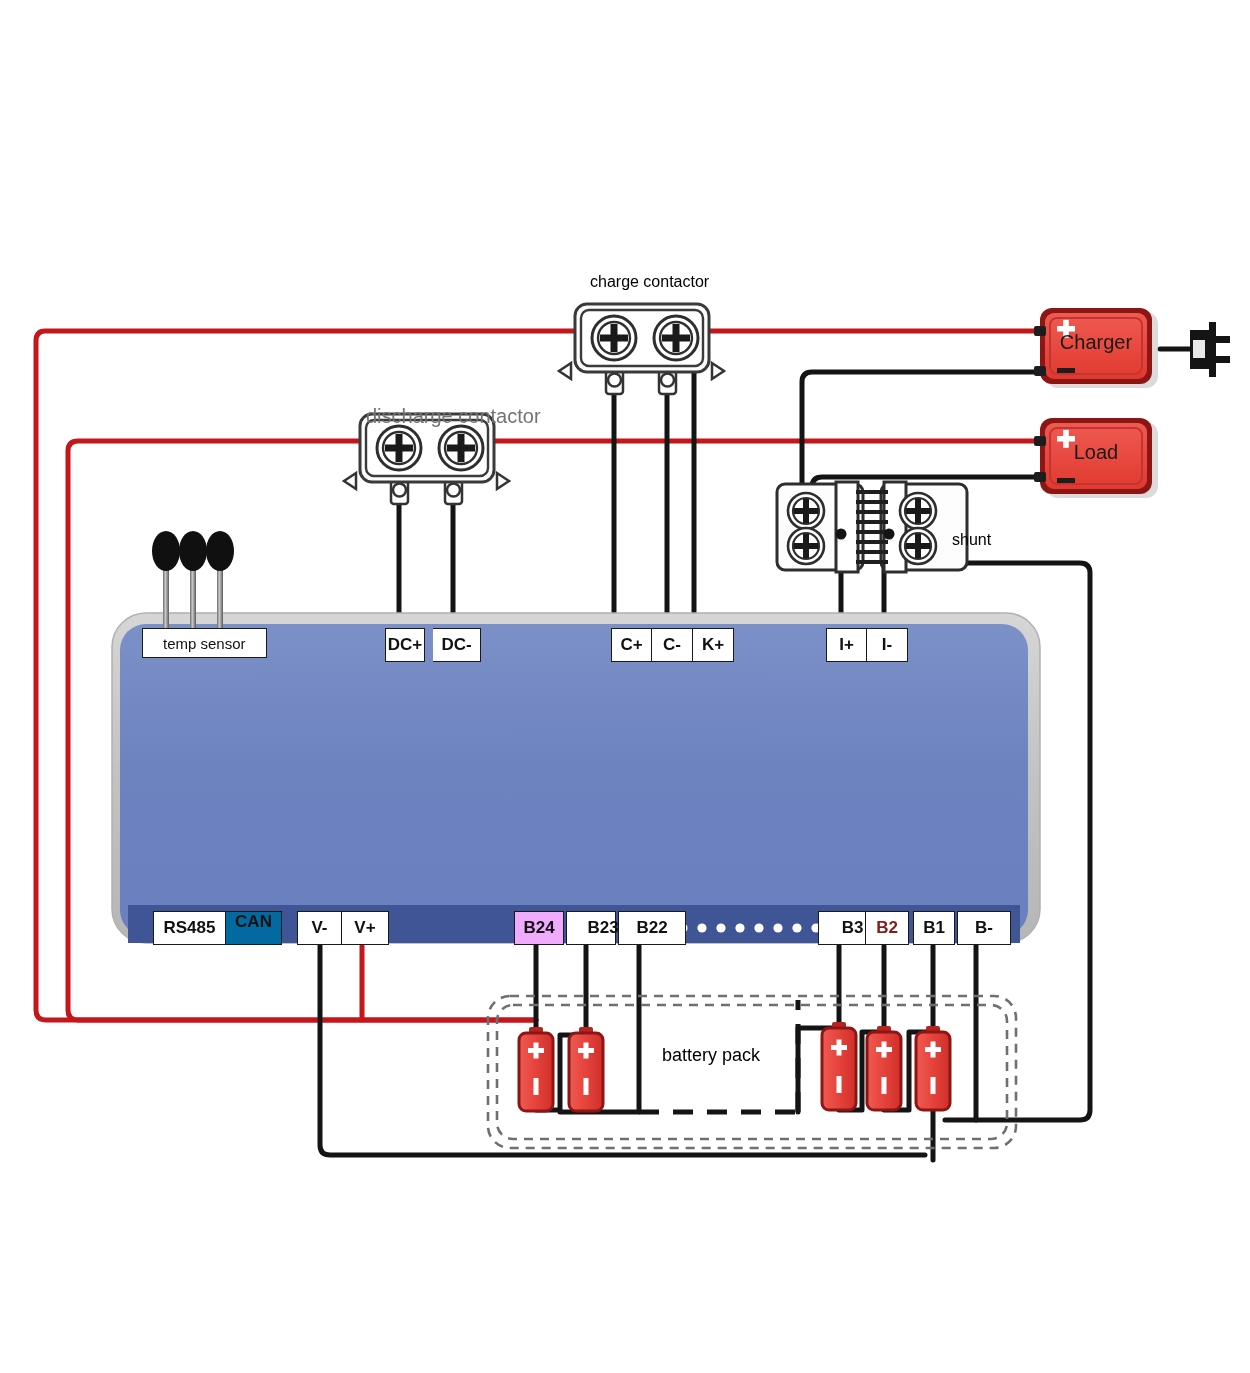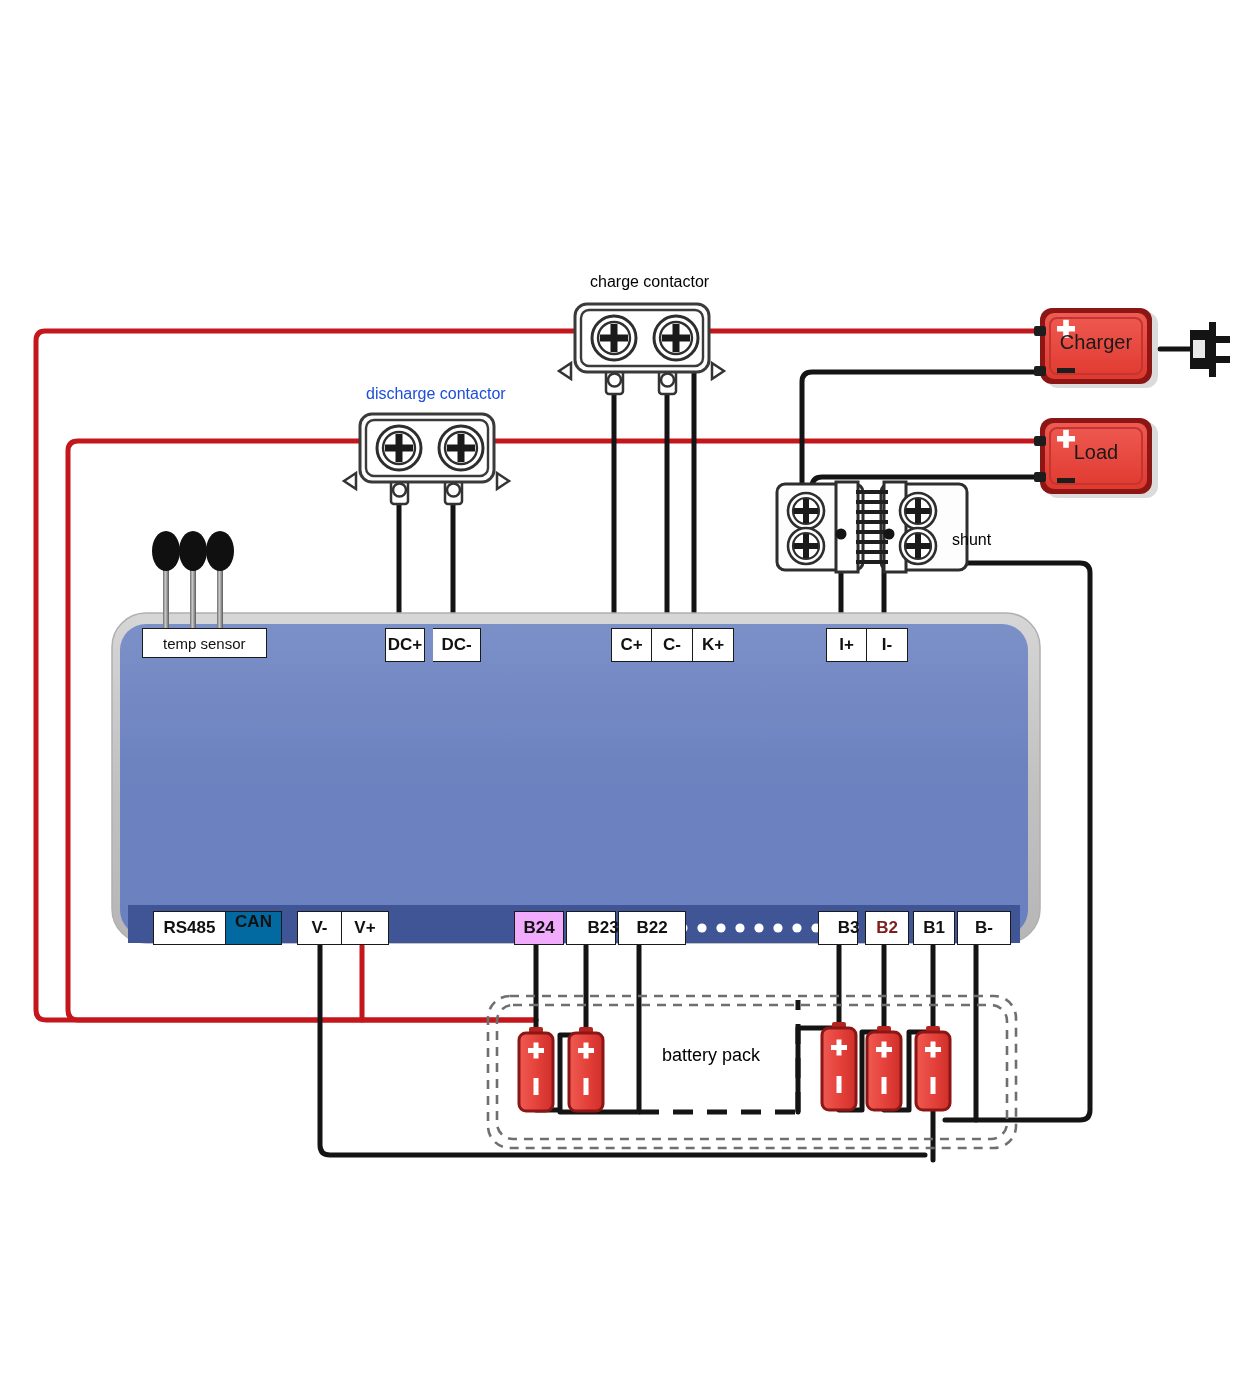--- a/index.html
+++ b/index.html
@@ -309,21 +309,21 @@
         <circle cx="778" cy="928" r="4.6"></circle>
     <circle cx="797" cy="928" r="4.6"></circle>
         <circle cx="816" cy="928" r="4.6"></circle>
     <circle cx="835" cy="928" r="4.6"></circle>
         <circle cx="854" cy="928" r="4.6"></circle>
   </g>
 </svg>
 
 <div class="lbl" style="position:absolute;left:590px;top:273px;font-size:16px;color:#000;white-space:nowrap;">charge contactor</div>
 
-<div class="lbl" style="position:absolute;left:366px;top:385px;font-size:16px;color:#1d4ed8;white-space:nowrap;">discharge contactor</div>
+<div class="lbl" style="position:absolute;left:366px;top:405px;font-size:20px;color:#737373;white-space:nowrap;">discharge contactor</div>
 
 <div class="lbl" style="position:absolute;left:952px;top:531px;font-size:16px;color:#000;white-space:nowrap;">shunt</div>
 
 <div class="lbl" style="position:absolute;left:662px;top:1045px;font-size:18px;color:#000;white-space:nowrap;">battery pack</div>
 
 <div class="lbl" style="position:absolute;left:1040px;top:331px;width:112px;text-align:center;font-size:20px;color:#1a1a1a;">Charger</div>
 
 <div class="lbl" style="position:absolute;left:1040px;top:441px;width:112px;text-align:center;font-size:20px;color:#1a1a1a;">Load</div>
 
 <div style="position:absolute;left:142px;top:628px;height:30px;padding:0 20px;
@@ -400,21 +400,21 @@
 <div style="position:absolute;left:566px;top:911px;width:50px;height:34px;background:#fff;
             border:1.8px solid #1a1a1a;display:flex;align-items:center;justify-content:center;
             font-size:17px;font-weight:bold;color:#111;box-sizing:border-box;padding-left:24px;">
   <span>B23</span>
 </div>
 <div style="position:absolute;left:618px;top:911px;width:68px;height:34px;background:#fff;
             border:1.8px solid #1a1a1a;display:flex;align-items:center;justify-content:center;
             font-size:17px;font-weight:bold;color:#111;box-sizing:border-box;">
   <span>B22</span>
 </div>
-<div style="position:absolute;left:818px;top:911px;width:40px;height:34px;background:#fff;
+<div style="position:absolute;left:818px;top:911px;width:48px;height:34px;background:#fff;
             border:1.8px solid #1a1a1a;display:flex;align-items:center;justify-content:center;
             font-size:17px;font-weight:bold;color:#111;box-sizing:border-box;padding-left:21px;">
   <span>B3</span>
 </div>
 <div style="position:absolute;left:865px;top:911px;width:44px;height:34px;background:#fff;
             border:1.8px solid #1a1a1a;display:flex;align-items:center;justify-content:center;
             font-size:17px;font-weight:bold;color:#7f1d1d;box-sizing:border-box;">
   <span>B2</span>
 </div>
 <div style="position:absolute;left:913px;top:911px;width:42px;height:34px;background:#fff;

